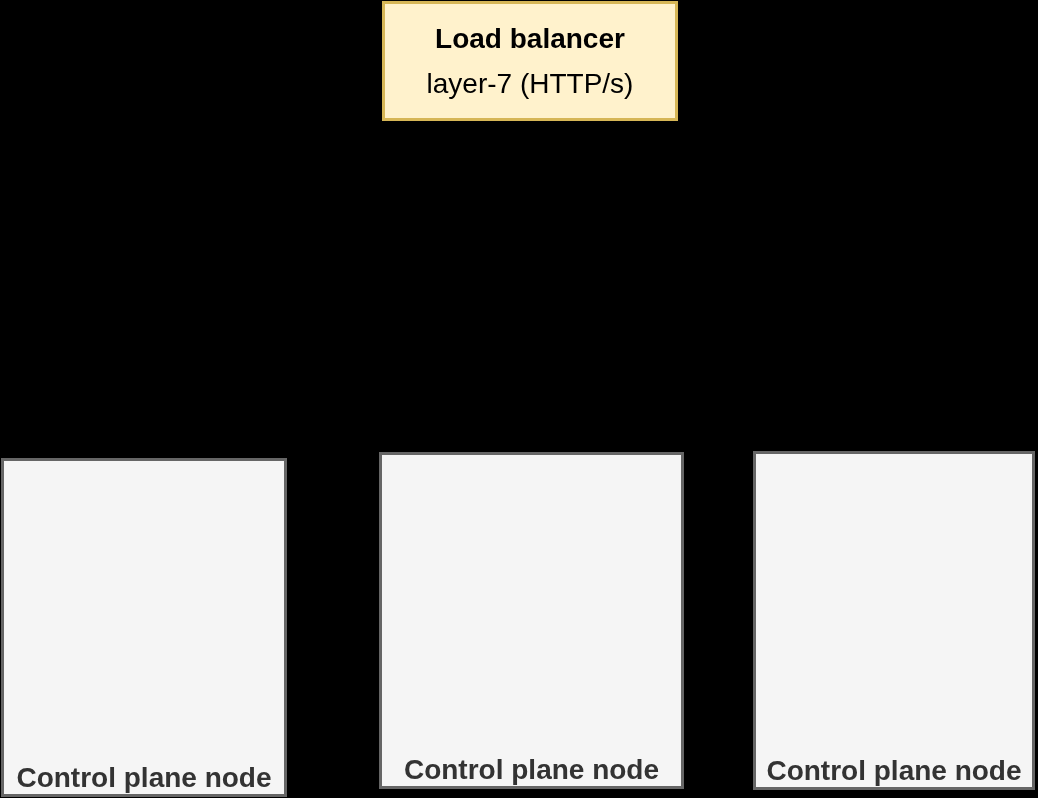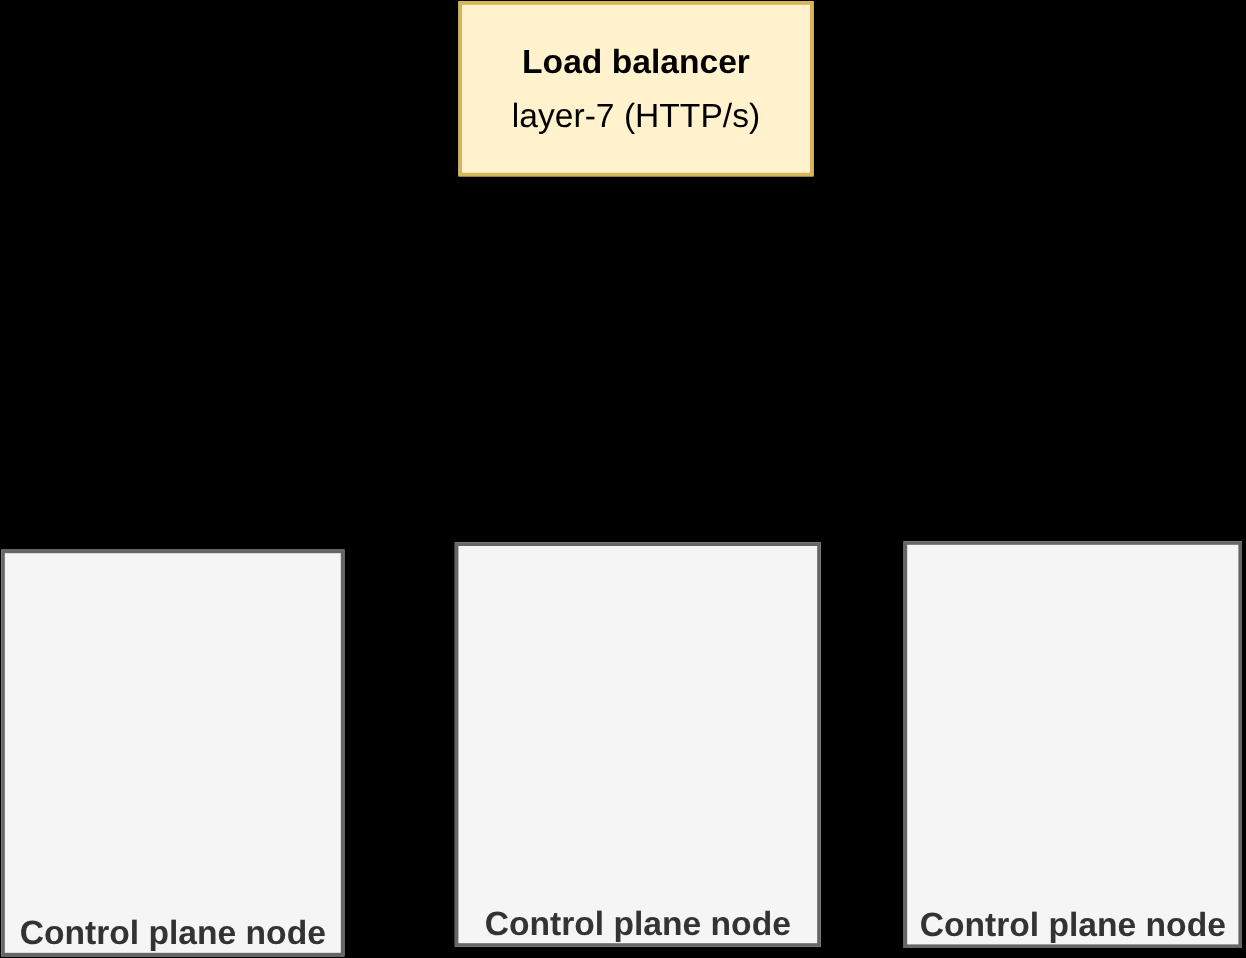--- a/index.html
+++ b/index.html
@@ -25,21 +25,21 @@
     display: flex;
     flex-direction: column;
     align-items: center;
     justify-content: center;
     text-align: center;
   }
   .lb-box {
     left: 382px;
     top: 1px;
     width: 296px;
-    height: 146px;
+    height: 120px;
     background: var(--lb-fill, #FFF2CC);
     border: 3px solid var(--lb-stroke, #D6B656);
     color: var(--lb-text, #000000);
     font-size: 28px;
     line-height: 33px;
     gap: 12px;
   }
   .lb-title {
     font-weight: bold;
   }

